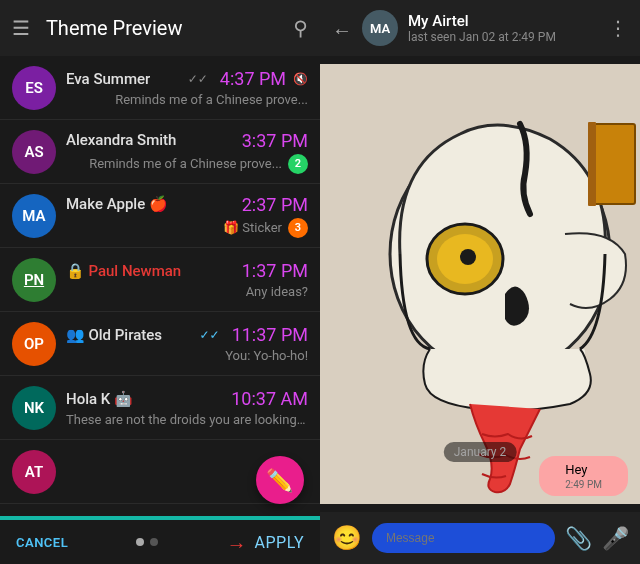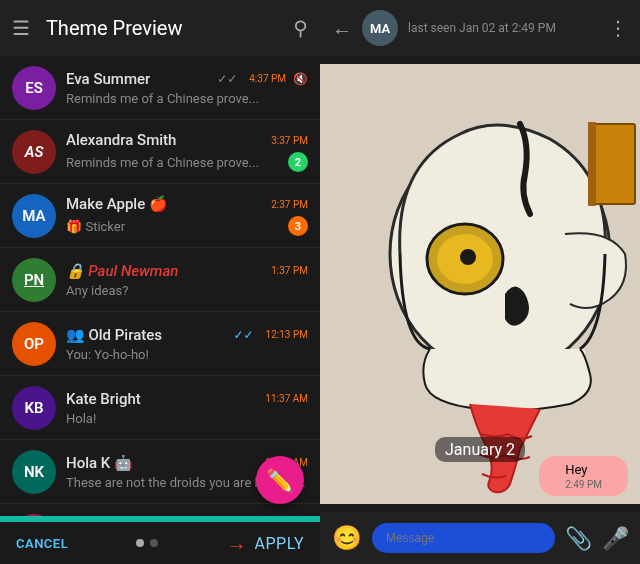--- a/index.html
+++ b/index.html
@@ -46,20 +46,21 @@
 
     .search-icon-btn {
       color: #aaa;
       font-size: 20px;
       cursor: pointer;
     }
 
     .chat-list {
       flex: 1;
       overflow-y: auto;
+      text-align: right;
     }
 
     .chat-item {
       display: flex;
       align-items: center;
       padding: 8px 12px;
       border-bottom: 1px solid #2a2a2a;
       cursor: pointer;
       min-height: 64px;
     }
@@ -94,26 +95,25 @@
       color: #e0e0e0;
       font-size: 15px;
       font-weight: 500;
       white-space: nowrap;
       overflow: hidden;
       text-overflow: ellipsis;
     }
 
     .chat-name.red {
       color: #e53935;
-      font-style: italic;
     }
 
     .chat-time {
-      color: #f97316;
-      font-size: 10px;
+      color: #d946ef;
+      font-size: 18px;
       flex-shrink: 0;
       margin-left: 6px;
     }
 
     .chat-bottom {
       display: flex;
       justify-content: space-between;
       align-items: center;
     }
 
@@ -174,21 +174,21 @@
       justify-content: center;
       color: #fff;
       font-size: 22px;
       cursor: pointer;
       box-shadow: 0 4px 8px rgba(0,0,0,0.4);
     }
 
     .left-footer {
       height: 48px;
       background: #1a1a1a;
-      border-top: 6px solid #14b8a6;
+      border-top: 4px solid #14b8a6;
       display: flex;
       align-items: center;
       justify-content: space-between;
       padding: 12px 16px;
     }
 
     .footer-cancel {
       color: #4fc3f7;
       font-size: 13px;
       font-weight: 600;
@@ -300,22 +300,22 @@
       width: 100%;
       height: 100%;
     }
 
     .date-bubble {
       position: absolute;
       bottom: 50px;
       left: 50%;
       transform: translateX(-50%);
       background: rgba(0,0,0,0.5);
-      color: #ffffff;
-      font-size: 16px;
+      color: #a3a3a3;
+      font-size: 12px;
       padding: 3px 10px;
       border-radius: 10px;
       white-space: nowrap;
     }
 
     .message-bubble {
       position: absolute;
       bottom: 16px;
       right: 12px;
       background: #fca5a5;
@@ -366,21 +366,21 @@
     }
 
     .mic-btn {
       color: #aaa;
       font-size: 22px;
       cursor: pointer;
     }
 
     
     .av-es { background: #7b1fa2; }
-    .av-as { background: #7f1d1d; font-style: italic; }
+    .av-as { background: #701a75; }
     .av-ma { background: #1565c0; }
     .av-pn { background: #2e7d32; text-decoration: underline; }
     .av-op { background: #e65100; }
     .av-kb { background: #4a148c; }
     .av-nk { background: #00695c; }
     .av-at { background: #ad1457; }
   </style>
 </head>
 <body>
 
@@ -452,41 +452,29 @@
       </div>
     </div>
 
     <div class="chat-item">
       <div class="avatar av-op">OP</div>
       <div class="chat-content">
         <div class="chat-top">
           <span class="chat-name">👥 Old Pirates</span>
           <div style="display:flex;align-items:center;gap:3px">
             <span class="tick-icon tick-blue">✓✓</span>
-            <span class="chat-time">12:13 PM</span>
+            <span class="chat-time">11:37 PM</span>
           </div>
         </div>
         <div class="chat-bottom">
           <span class="chat-preview">You: Yo-ho-ho!</span>
         </div>
       </div>
     </div>
 
-    <div class="chat-item">
-      <div class="avatar av-kb">KB</div>
-      <div class="chat-content">
-        <div class="chat-top">
-          <span class="chat-name">Kate Bright</span>
-          <span class="chat-time">11:37 AM</span>
-        </div>
-        <div class="chat-bottom">
-          <span class="chat-preview">Hola!</span>
-        </div>
-      </div>
-    </div>
 
     <div class="chat-item">
       <div class="avatar av-nk">NK</div>
       <div class="chat-content">
         <div class="chat-top">
           <span class="chat-name">Hola K 🤖</span>
           <span class="chat-time">10:37 AM</span>
         </div>
         <div class="chat-bottom">
           <span class="chat-preview">These are not the droids you are looking for</span>
@@ -515,20 +503,21 @@
     </div>
   </div>
 </div>
 
 <div class="right-panel">
 
   <div class="right-header">
     <span class="back-btn">←</span>
     <div class="contact-avatar">MA</div>
     <div class="contact-info">
+      <div class="contact-name">My Airtel</div>
       <div class="contact-status">last seen Jan 02 at 2:49 PM</div>
     </div>
     <span class="more-btn">⋮</span>
   </div>
 
   <div class="chat-bg">
     <svg class="skull-svg" viewBox="0 0 320 440" xmlns="http://www.w3.org/2000/svg">
 
       <rect width="320" height="440" fill="#d9cfc0"></rect>
 

